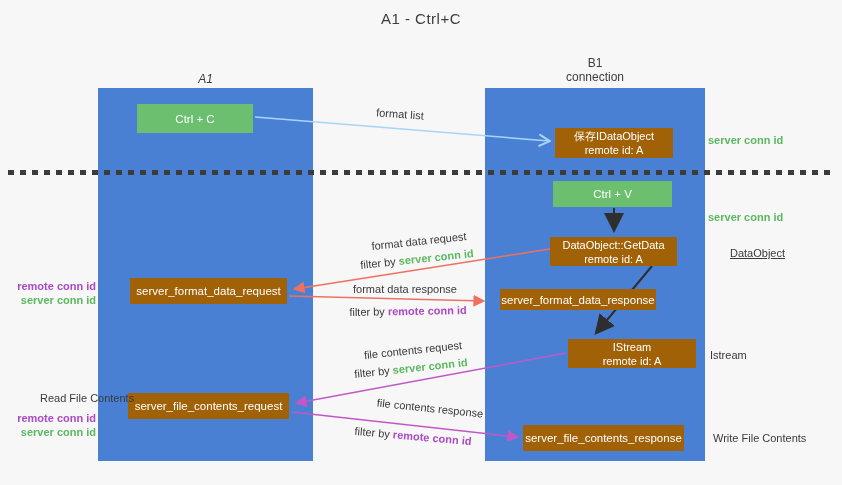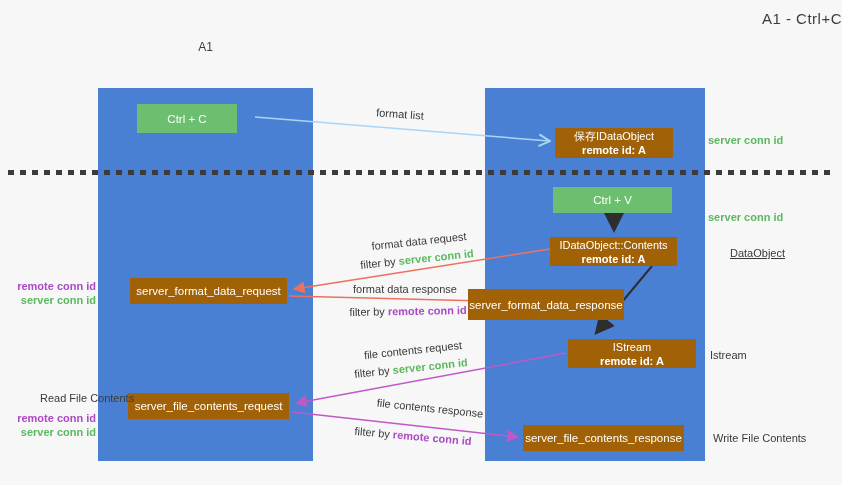--- a/index.html
+++ b/index.html
@@ -8,21 +8,21 @@
   .canvas {
     position: relative;
     width: 842px;
     height: 485px;
     background: #f7f7f7;
     overflow: hidden;
   }
   .abs { position: absolute; }
   .title {
     left: 0; top: 9px; width: 842px;
-    text-align: right;
+    text-align: center;
     font-size: 15px; line-height: 19px;
     color: #3d3d3d; letter-spacing: 0.5px;
   }
   .lifeline-header {
     text-align: center;
     font-size: 12px; line-height: 14px;
     color: #3d3d3d;
   }
   .column {
     background: #4a80d4;
@@ -35,21 +35,21 @@
     background: repeating-linear-gradient(90deg, #3c3c3c 0 6px, transparent 6px 12px);
   }
   .node {
     display: flex; flex-direction: column;
     align-items: center; justify-content: center;
     color: #ffffff; text-align: center;
     font-size: 11.5px; line-height: 14px;
   }
   .node.green  { background: #6cbf6f; }
   .node.orange { background: #a16207; }
-  .node .sub { font-size: 11px; font-weight: bold; }
+  .node .sub { font-size: 11px; }
   .edge-label {
     font-size: 11px; line-height: 15px;
     color: #3a3a3a; text-align: center;
     white-space: nowrap;
   }
   .side-label {
     font-size: 11px; line-height: 14px;
     color: #3a3a3a; white-space: nowrap;
   }
   .align-right { text-align: right; }
@@ -59,22 +59,26 @@
 </style>
 </head>
 <body>
 
 <div class="canvas">
 
   <div class="abs title">
     <div>A1 - Ctrl+C</div>
   </div>
 
-  <div class="abs lifeline-header" style="left:98px; top:40px; width:215px;">
+  <div class="abs lifeline-header" style="left:98px; top:72px; width:215px;font-style:italic;">
     <div>A1</div>
+  </div>
+  <div class="abs lifeline-header" style="left:485px; top:56px; width:220px;">
+    <div>B1</div>
+    <div>connection</div>
   </div>
 
   <div class="abs column col-left"></div>
   <div class="abs column col-right"></div>
 
   <div class="abs dotted-line"></div>
 
   <svg class="abs arrows" viewBox="0 0 842 485" xmlns="http://www.w3.org/2000/svg">
     <defs>
       <marker id="head-blue" viewBox="0 0 8 8" markerWidth="9" markerHeight="9" refX="6.5" refY="4" orient="auto">
@@ -92,37 +96,37 @@
     </defs>
     <line x1="255" y1="117" x2="549" y2="141" stroke="#a9d5f4" stroke-width="1.5" marker-end="url(#head-blue)"></line>
     <line x1="614" y1="208" x2="614" y2="229" stroke="#2e2e2e" stroke-width="2" marker-end="url(#head-black)"></line>
     <line x1="550" y1="249" x2="295" y2="289" stroke="#ee7160" stroke-width="1.5" marker-end="url(#head-salmon)"></line>
     <line x1="289" y1="296" x2="483" y2="301" stroke="#ee7160" stroke-width="1.5" marker-end="url(#head-salmon)"></line>
     <line x1="652" y1="266" x2="597" y2="332" stroke="#2e2e2e" stroke-width="2" marker-end="url(#head-black)"></line>
     <line x1="566" y1="353" x2="297" y2="403" stroke="#c058c8" stroke-width="1.5" marker-end="url(#head-purple)"></line>
     <line x1="292" y1="412" x2="517" y2="437" stroke="#c058c8" stroke-width="1.5" marker-end="url(#head-purple)"></line>
   </svg>
 
-  <div class="abs node green" style="left:137px; top:104px; width:100px; height:29px;">Ctrl + C</div>
+  <div class="abs node green" style="left:137px; top:104px; width:116px; height:29px;">Ctrl + C</div>
 
   <div class="abs node orange" style="left:555px; top:128px; width:118px; height:30px; font-size:11px;">
     <span>保存IDataObject</span>
     <span class="sub">remote id: A</span>
   </div>
 
-  <div class="abs node green" style="left:553px; top:181px; width:119px; height:26px;margin-top:6px;">Ctrl + V</div>
+  <div class="abs node green" style="left:553px; top:181px; width:119px; height:26px;">Ctrl + V</div>
 
   <div class="abs node orange" style="left:550px; top:237px; width:127px; height:29px; font-size:11px;">
-    <span>IDataObject::Contents</span>
+    <span>DataObject::GetData</span>
     <span class="sub">remote id: A</span>
   </div>
 
   <div class="abs node orange" style="left:130px; top:278px; width:157px; height:26px;">server_format_data_request</div>
 
-  <div class="abs node orange" style="left:468px; top:289px; width:156px; height:31px;">server_format_data_response</div>
+  <div class="abs node orange" style="left:500px; top:289px; width:156px; height:21px;">server_format_data_response</div>
 
   <div class="abs node orange" style="left:568px; top:339px; width:128px; height:29px; font-size:11px;">
     <span>IStream</span>
     <span class="sub">remote id: A</span>
   </div>
 
   <div class="abs node orange" style="left:523px; top:425px; width:161px; height:26px;">server_file_contents_response</div>
 
   <div class="abs node orange" style="left:128px; top:393px; width:161px; height:26px;">server_file_contents_request</div>
 

